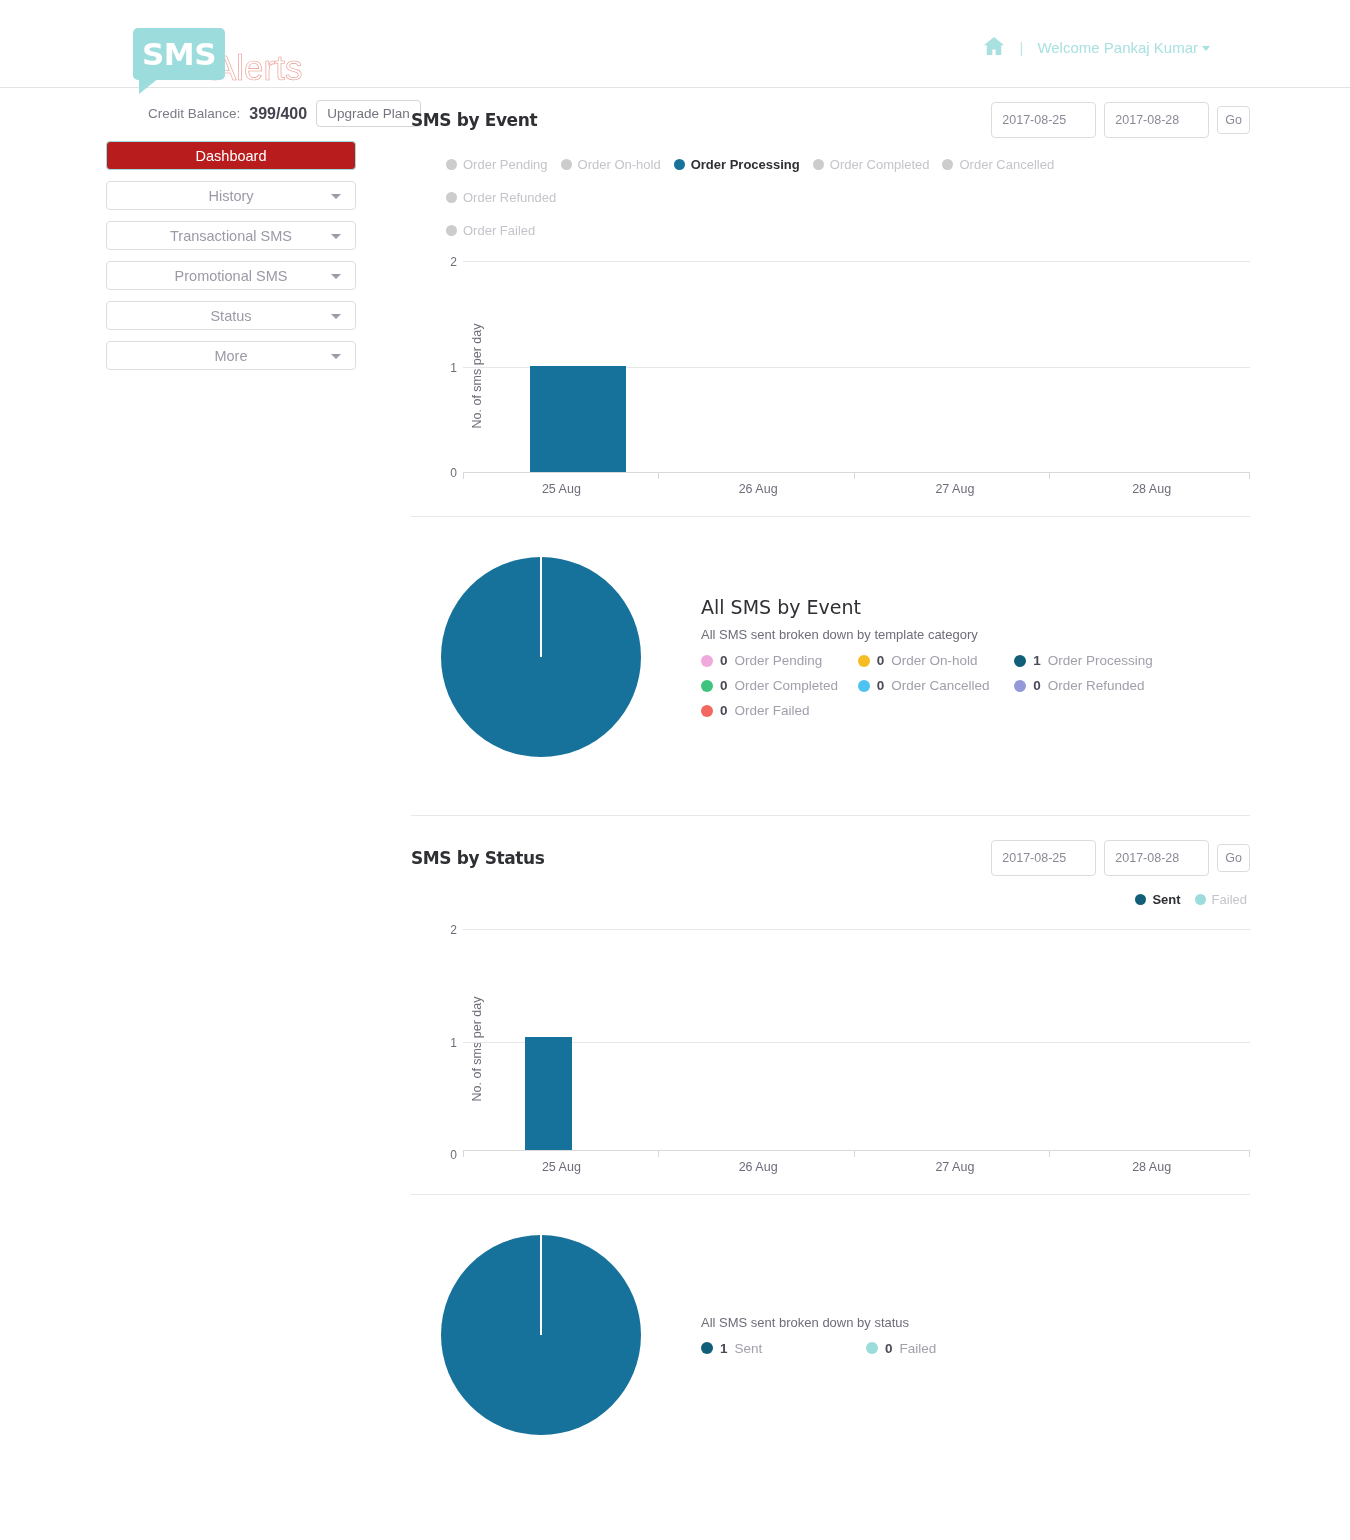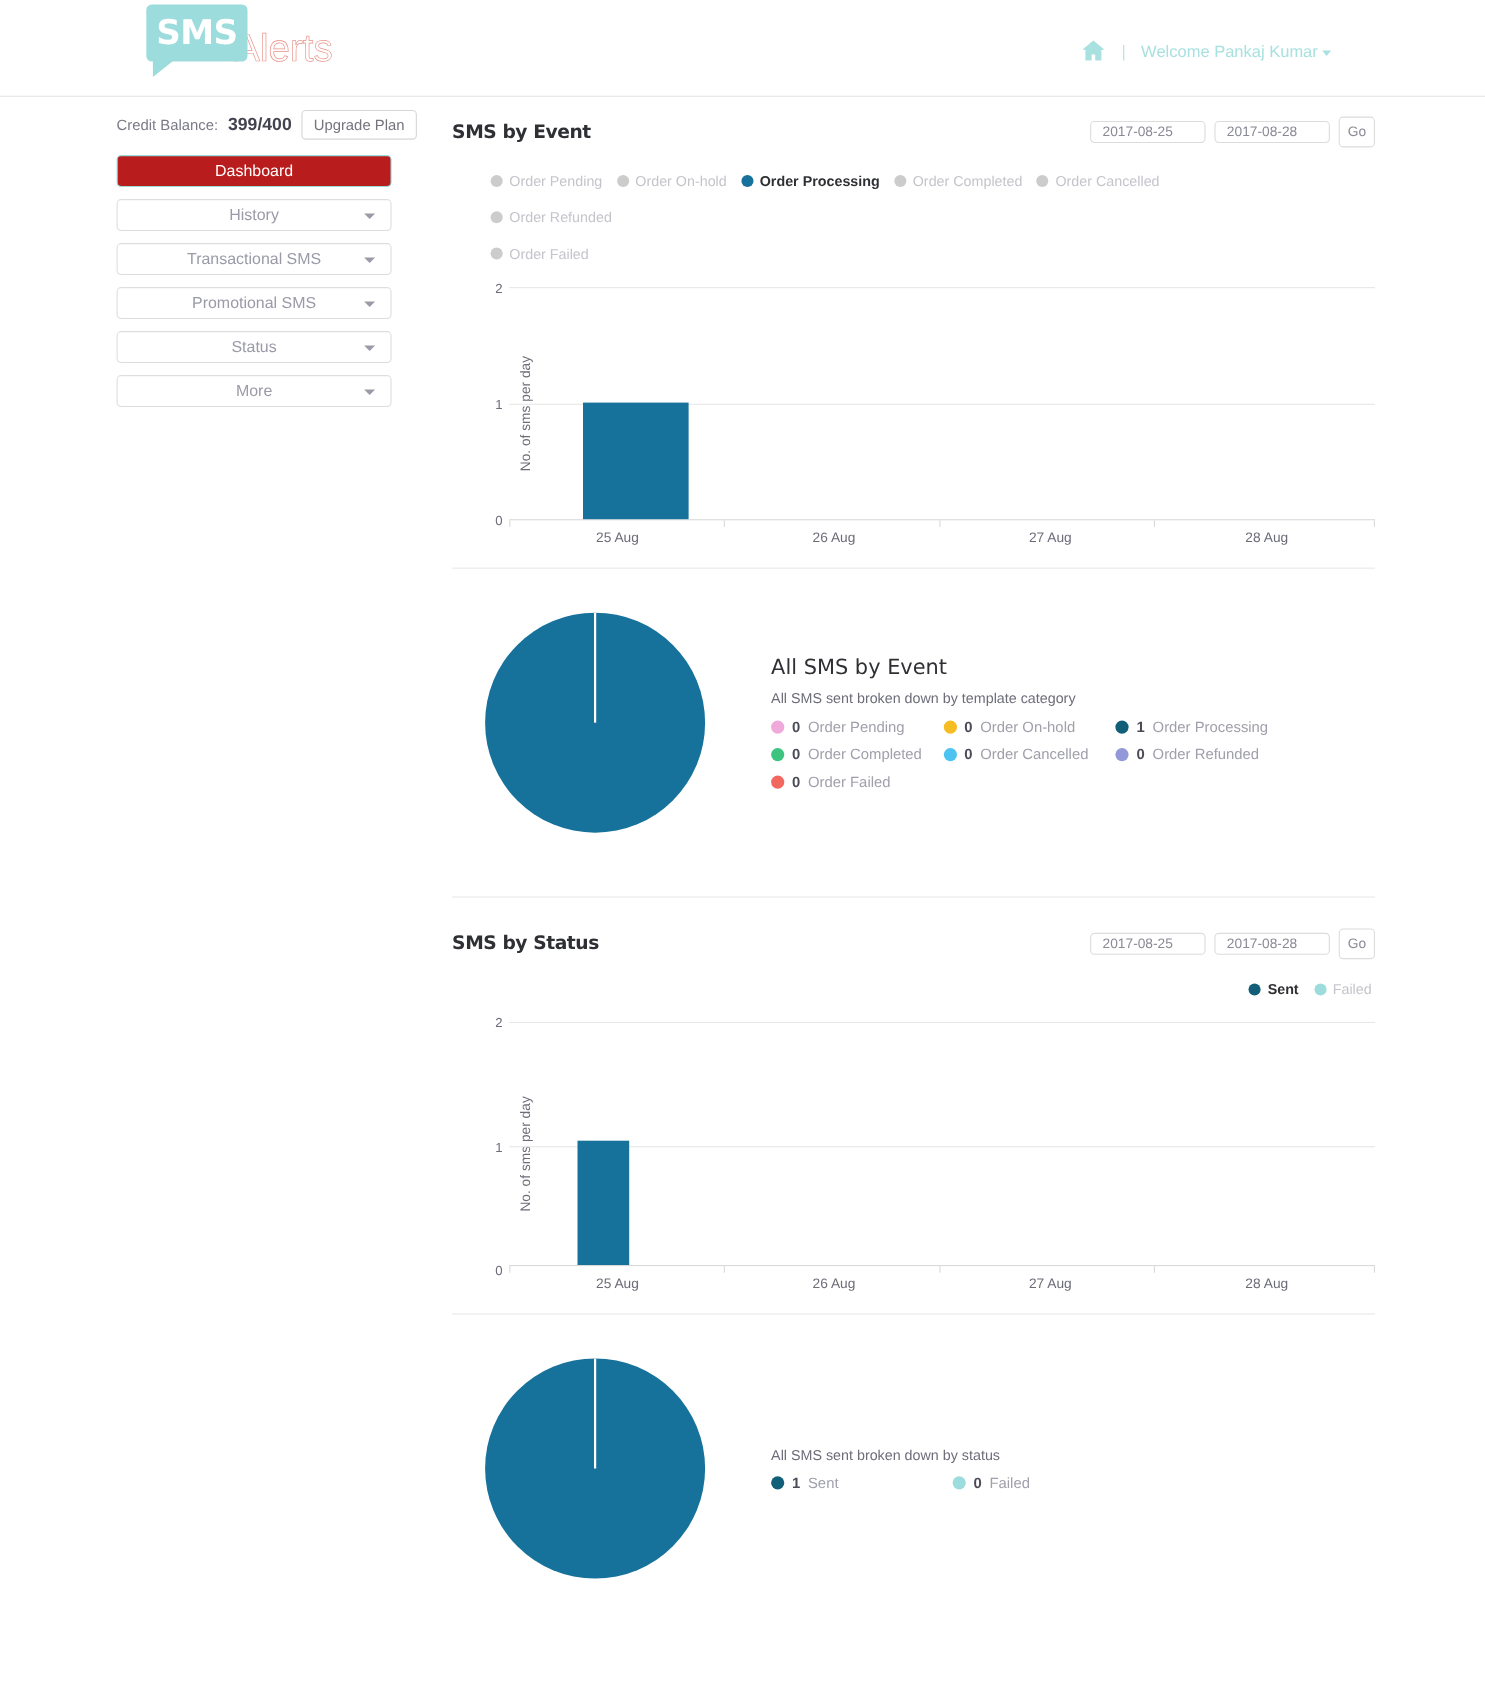--- a/index.html
+++ b/index.html
@@ -16,21 +16,21 @@
 
   
   .header {
     height: 88px;
     border-bottom: 1px solid #e3e3e3;
     position: relative;
   }
   .logo-wrap {
     position: absolute;
     left: 133px;
-    top: 4px;
+    top: 28px;
     display: flex;
     align-items: flex-start;
   }
   .logo-bubble {
     width: 92px;
     height: 52px;
     background: #9ddcdc;
     border-radius: 5px;
     position: relative;
     display: flex;
@@ -93,20 +93,21 @@
     left: 106px;
     top: 100px;
     width: 250px;
   }
   .credit-row {
     display: flex;
     align-items: center;
     gap: 9px;
     margin-bottom: 14px;
     white-space: nowrap;
+    margin-left: 42px;
   }
   .credit-label { font-size: 13.5px; color: #7b7b88; }
   .credit-value { font-weight: bold; color: #43434f; }
   .upgrade-btn {
     border: 1px solid #d6d6d6;
     border-radius: 4px;
     background: #fff;
     padding: 5px 10px;
     font-size: 13.5px;
     color: #74747f;
@@ -159,21 +160,21 @@
   .panel-title {
     font-size: 17px;
     font-weight: bold;
     color: #2f3034;
     font-family: "DejaVu Sans", sans-serif;
     letter-spacing: -0.4px;
   }
   .date-controls { display: flex; align-items: center; gap: 8px; }
   .date-input {
     width: 105px;
-    height: 20px;
+    height: 36px;
     border: 1px solid #dcdcdc;
     border-radius: 4px;
     background: #fff;
     font-size: 12.5px;
     color: #8a8a96;
     padding: 0 10px;
     font-family: "Liberation Sans", sans-serif;
     outline: none;
   }
   .go-btn {

